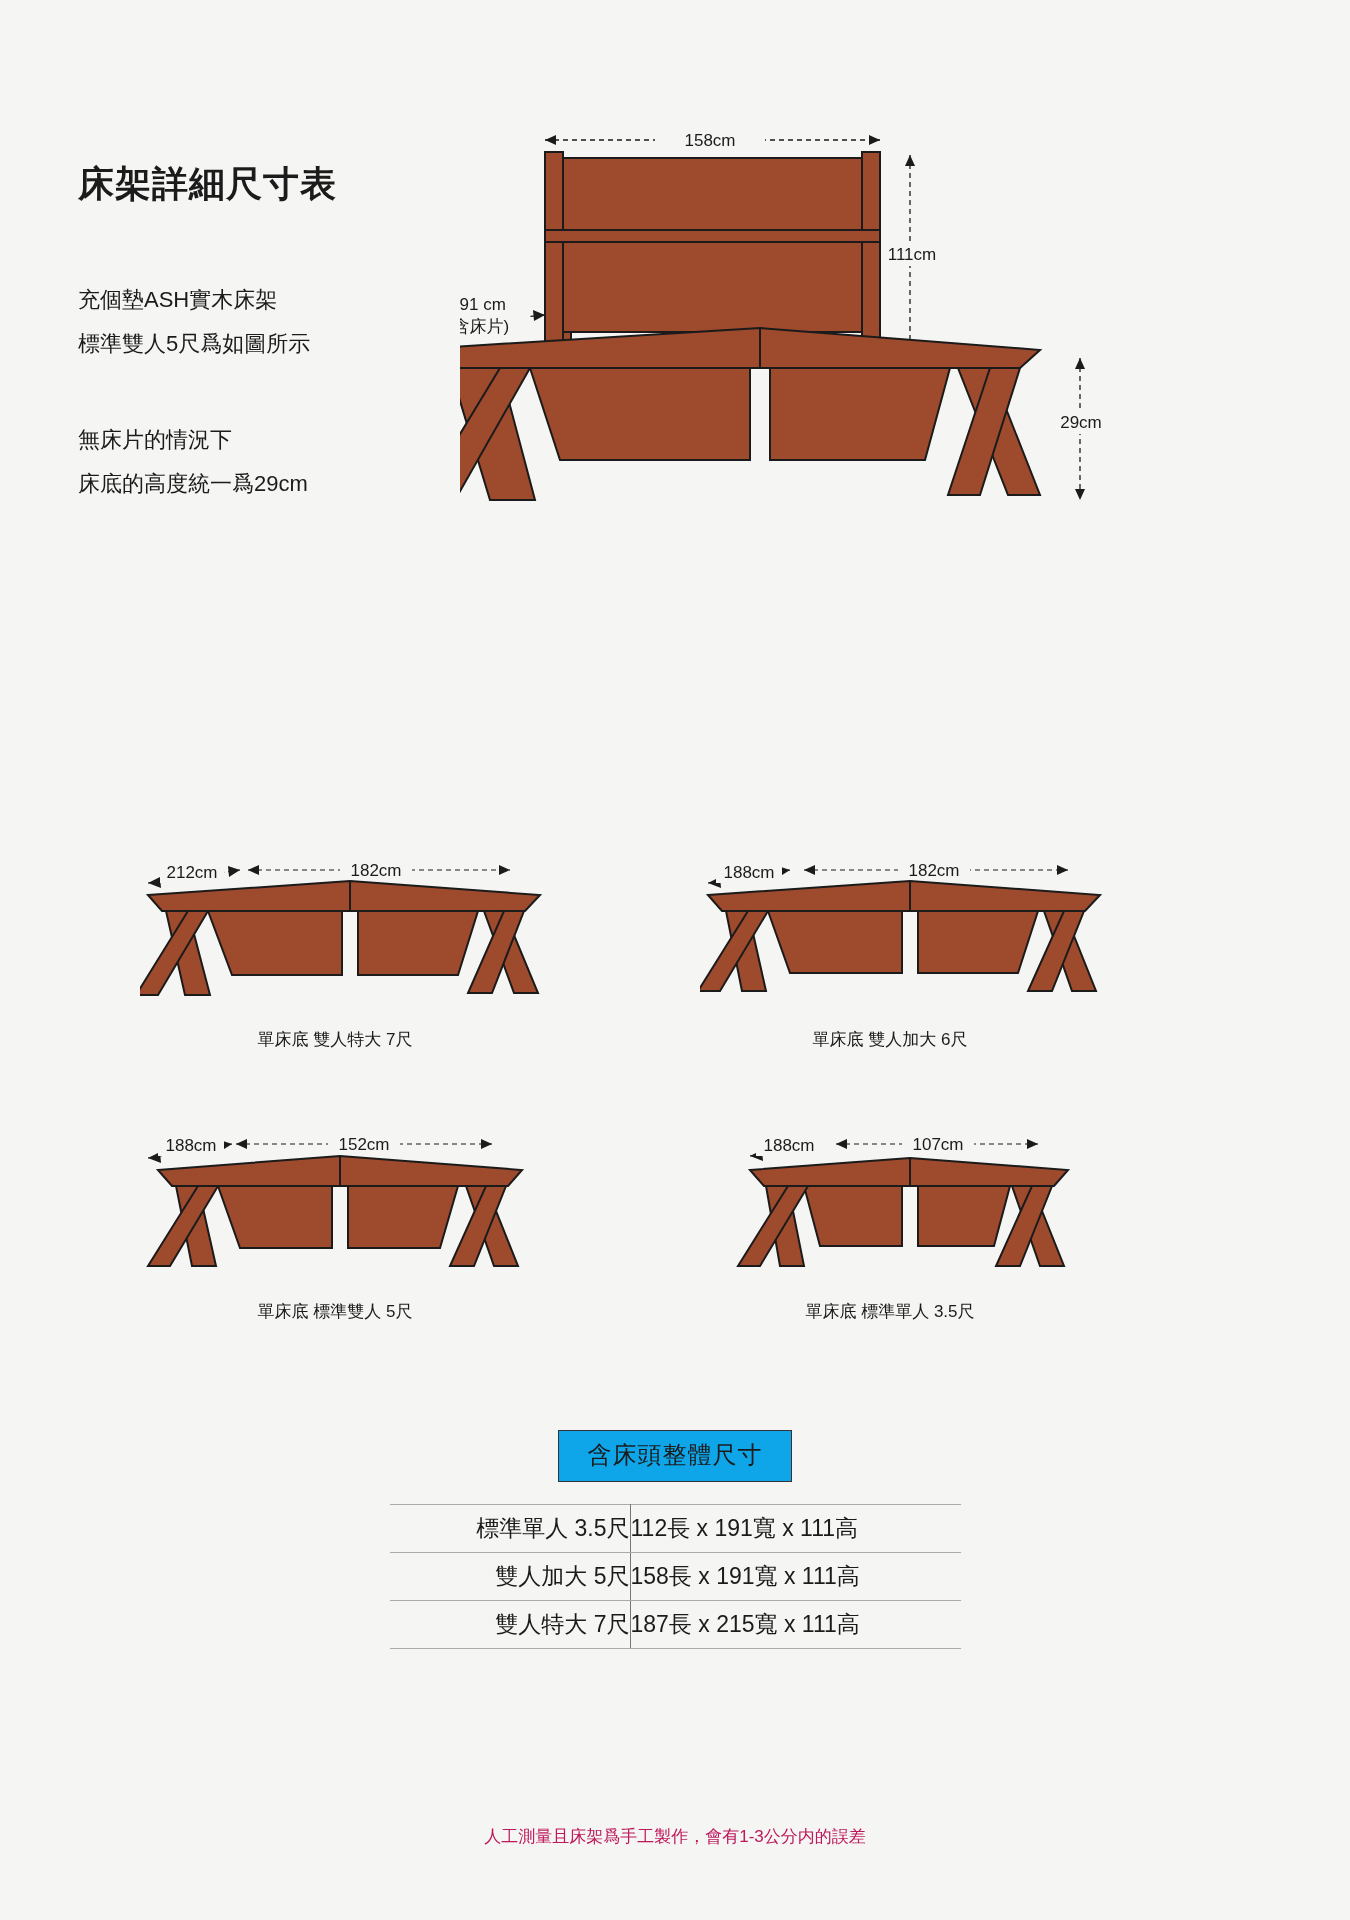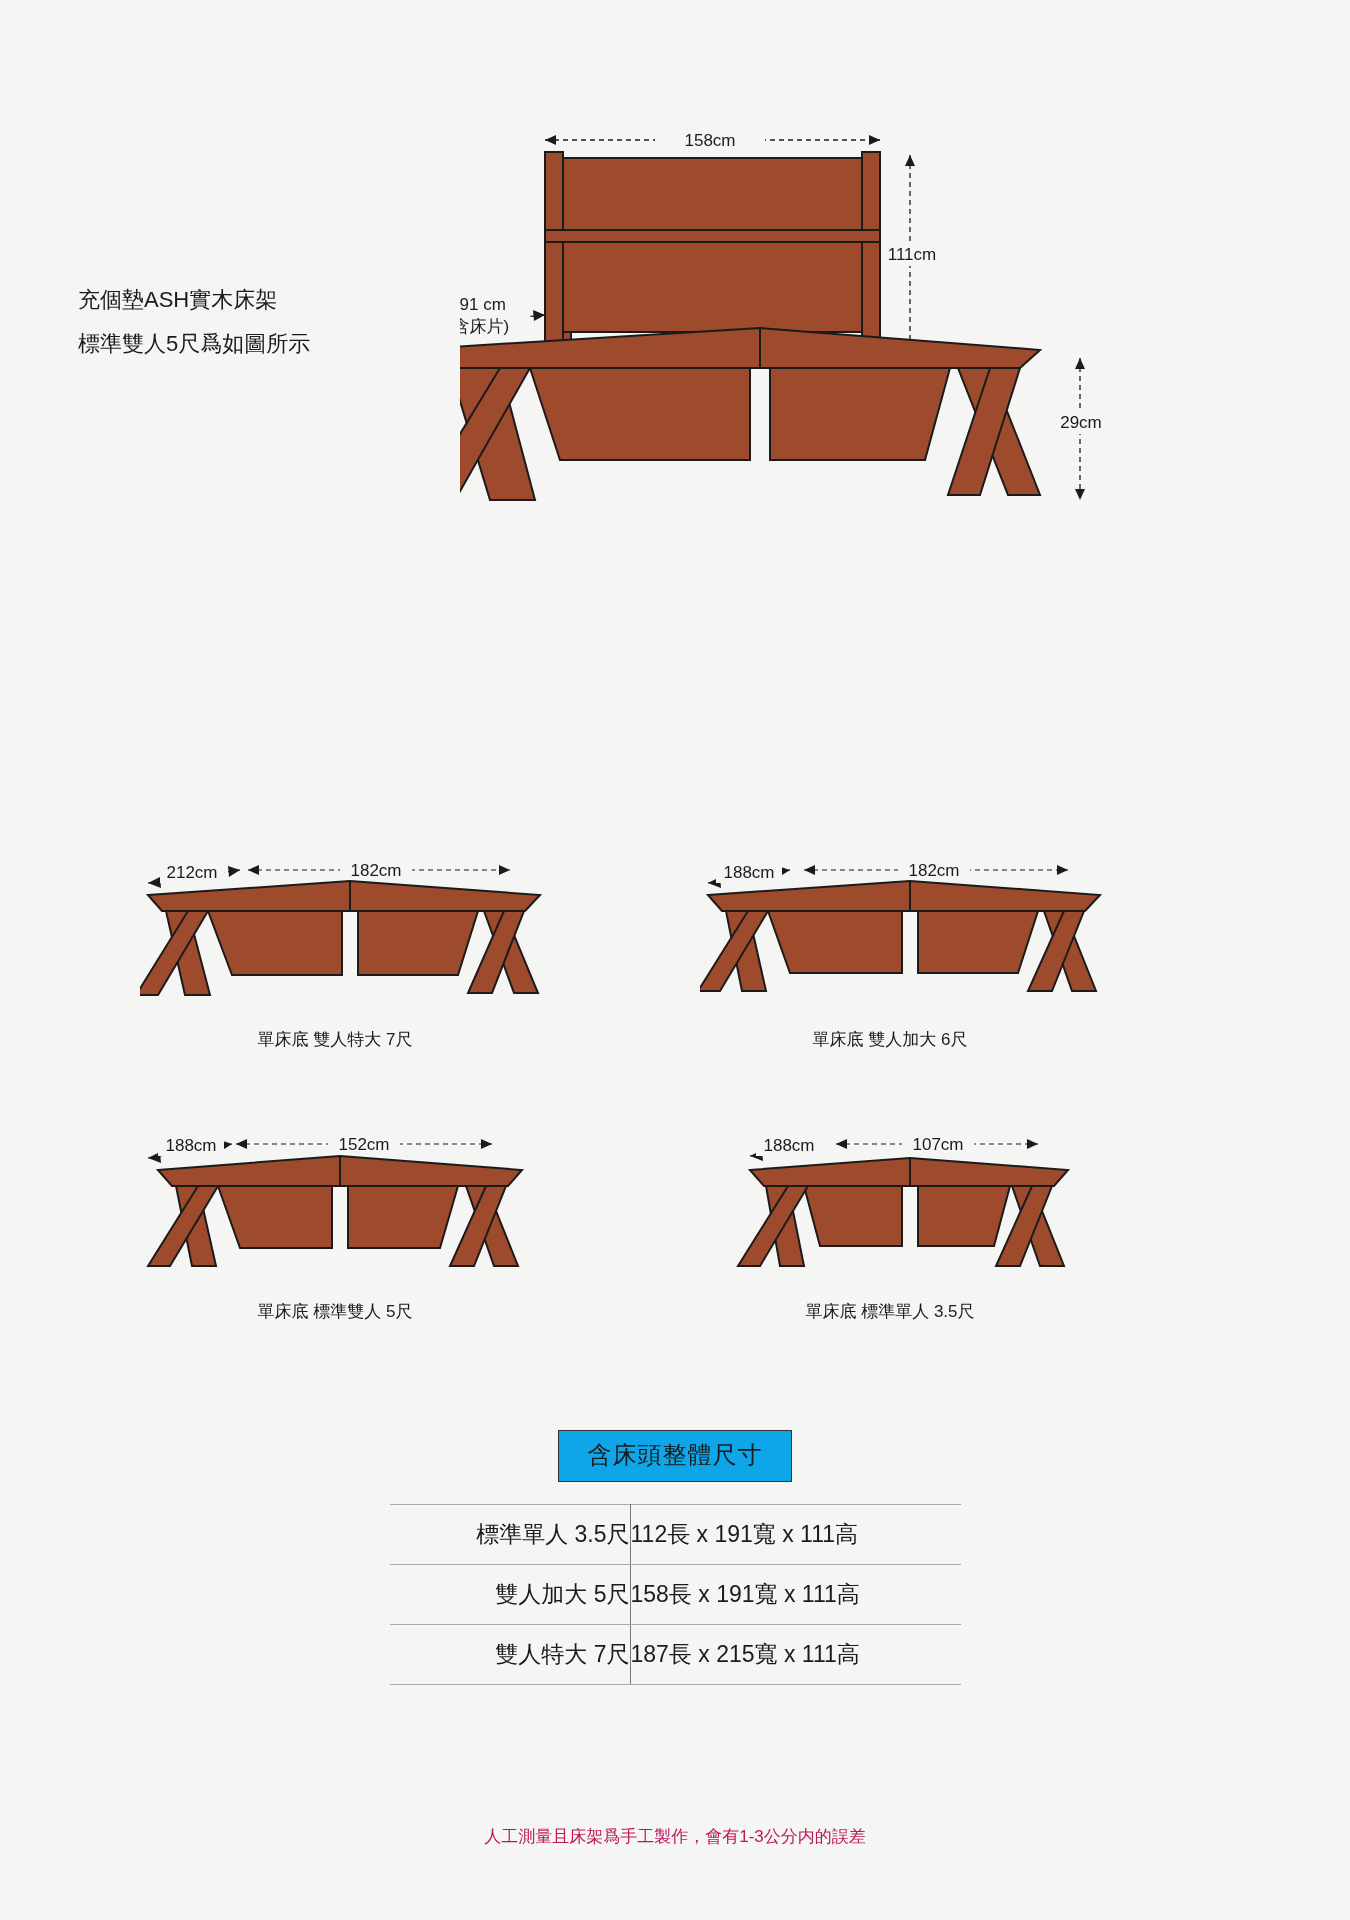--- a/index.html
+++ b/index.html
@@ -72,21 +72,21 @@
     padding: 8px 0 10px 0;
     letter-spacing: 1px;
     background: #0ea5e9;
   }
   table.dims {
     border-collapse: collapse;
     margin: 0 auto;
     font-size: 23px;
   }
   table.dims td {
-    padding: 14px 0;
+    padding: 8px 0;
     border-bottom: 1px solid #aaa;
   }
   table.dims tr:first-child td { border-top: 1px solid #aaa; }
   td.lbl {
     text-align: right;
     padding-right: 26px;
     width: 240px;
     border-right: 1.5px solid #777;
   }
   td.val {
@@ -105,26 +105,31 @@
   }
 
   
   .dimtxt { font-family: "Liberation Sans", sans-serif; font-size: 17px; fill: #1b1b1b; }
 </style>
 </head>
 <body>
 
 <div class="page">
 
+  <div class="title">床架詳細尺寸表</div>
 
   <div class="intro">
     <div>充個墊ASH實木床架</div>
     <div>標準雙人5尺爲如圖所示</div>
   </div>
 
+  <div class="intro2">
+    <div>無床片的情況下</div>
+    <div>床底的高度統一爲29cm</div>
+  </div>
 
   <div class="svg-holder" style="left:460px; top:110px; width:840px; height:520px;">
     <svg width="840" height="520" viewBox="0 0 840 520">
 
       <g>
         <line x1="85" y1="30" x2="420" y2="30" stroke="#1b1b1b" stroke-width="1.3" stroke-dasharray="5,4"></line>
         <polygon points="85,30 96,25 96,35" fill="#1b1b1b"></polygon>
         <polygon points="420,30 409,25 409,35" fill="#1b1b1b"></polygon>
         <rect x="195" y="18" width="110" height="24" fill="#f5f5f3"></rect>
       </g>

